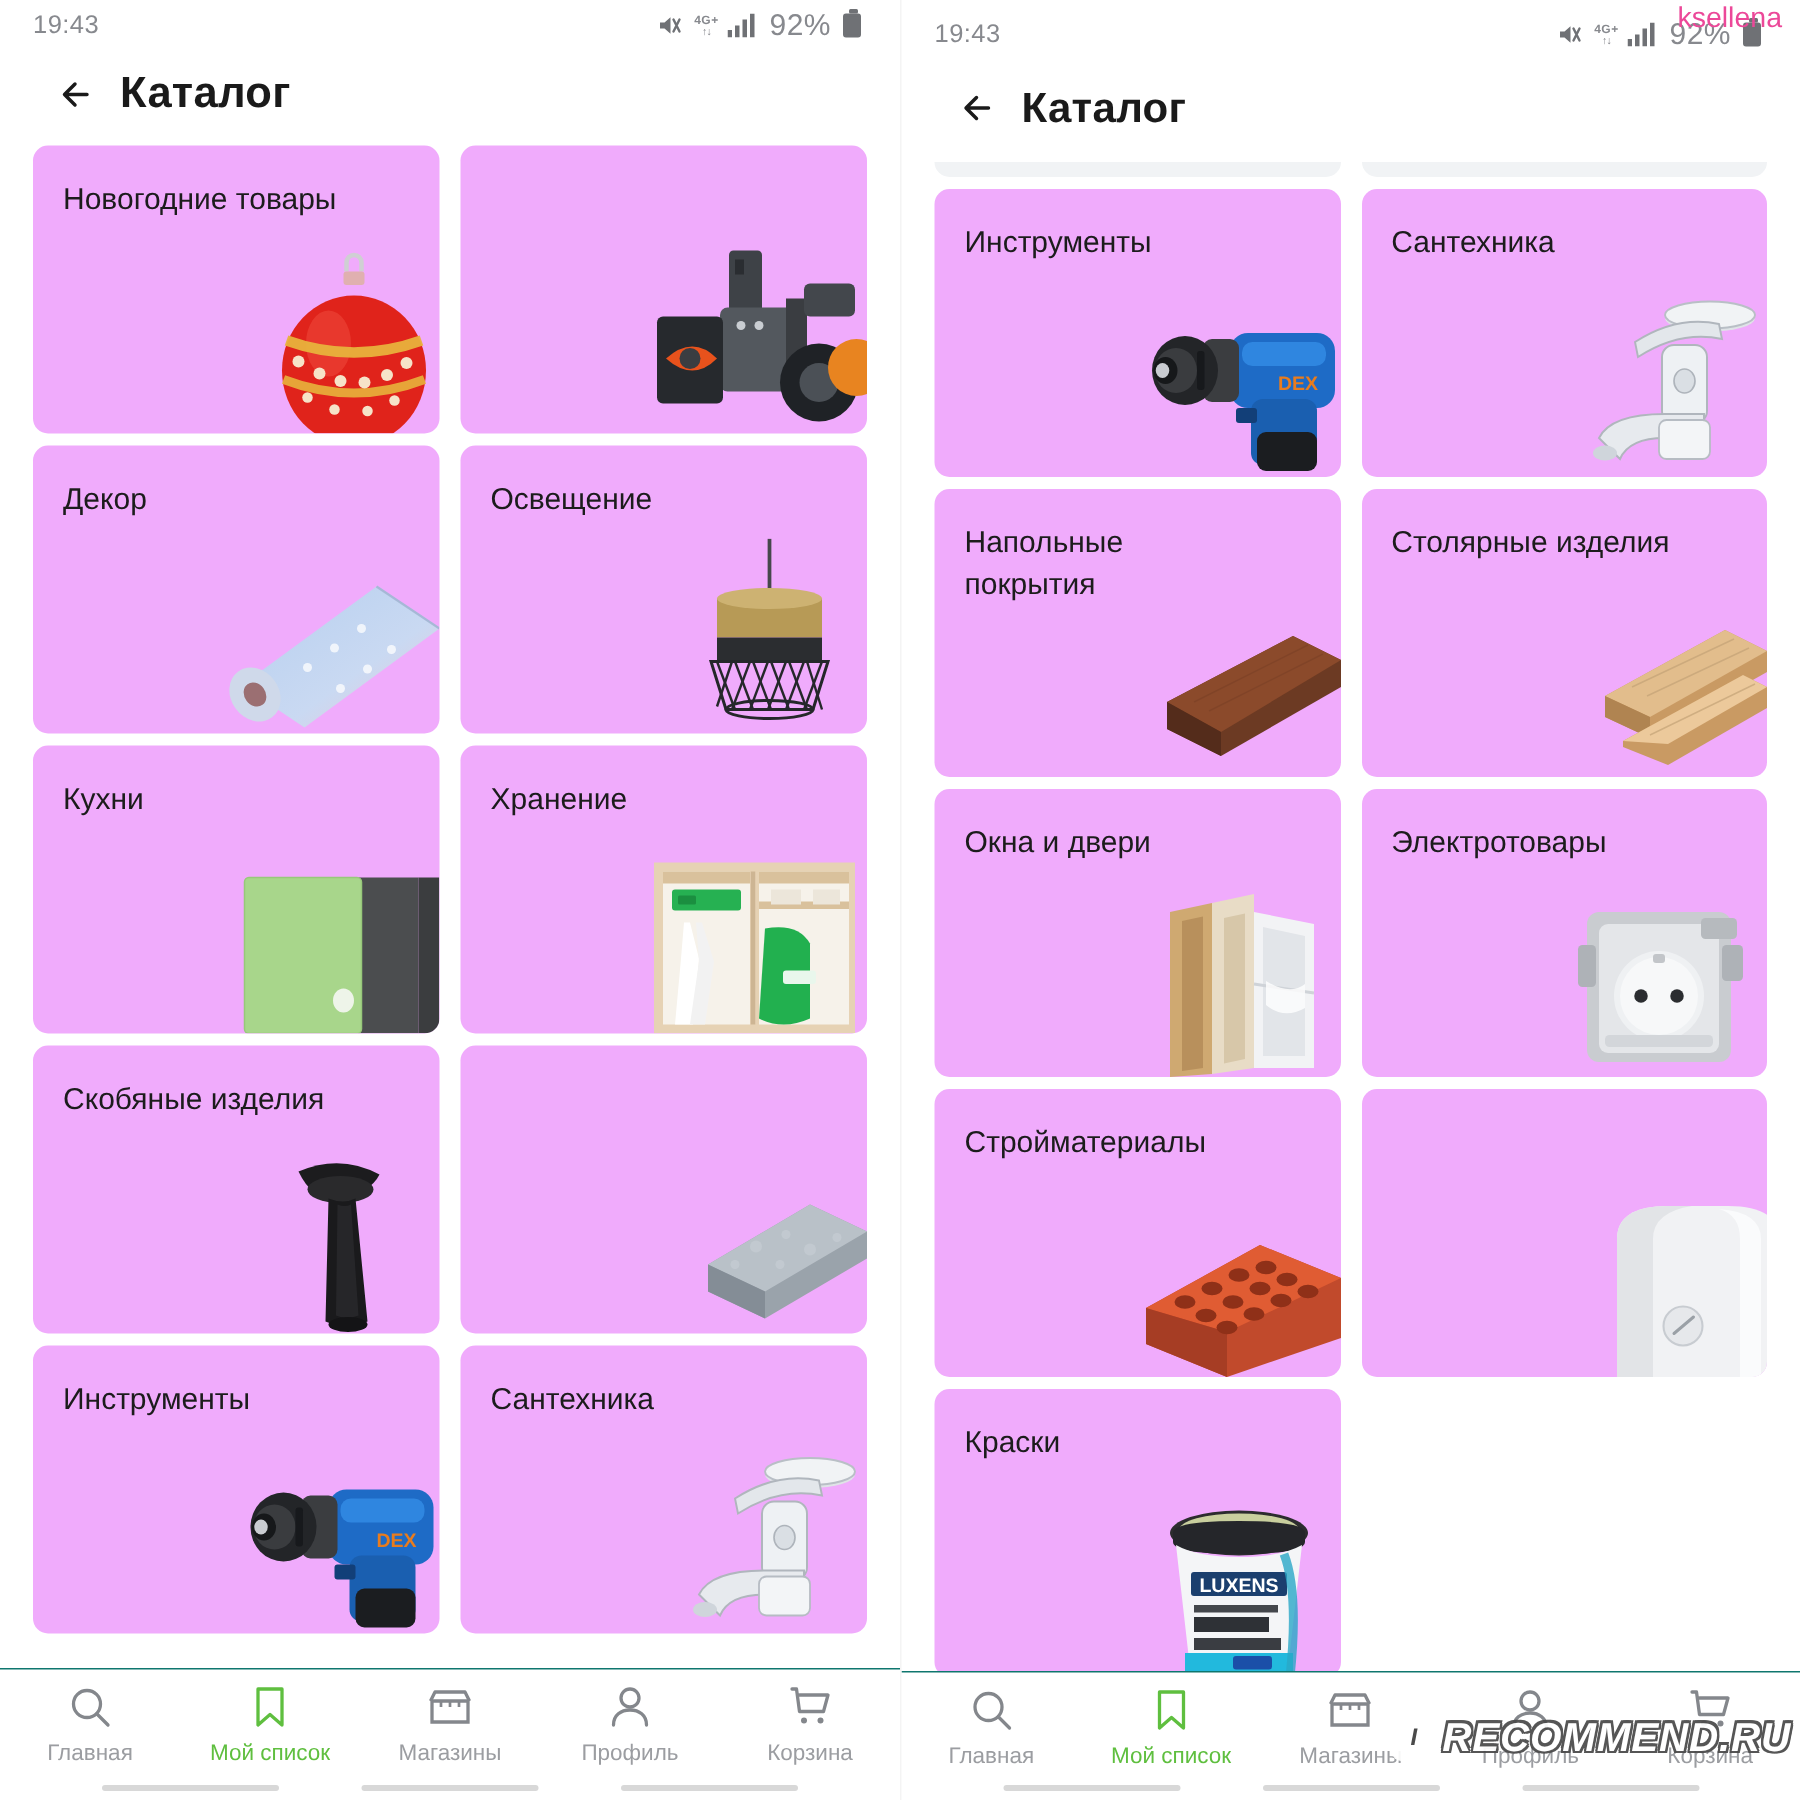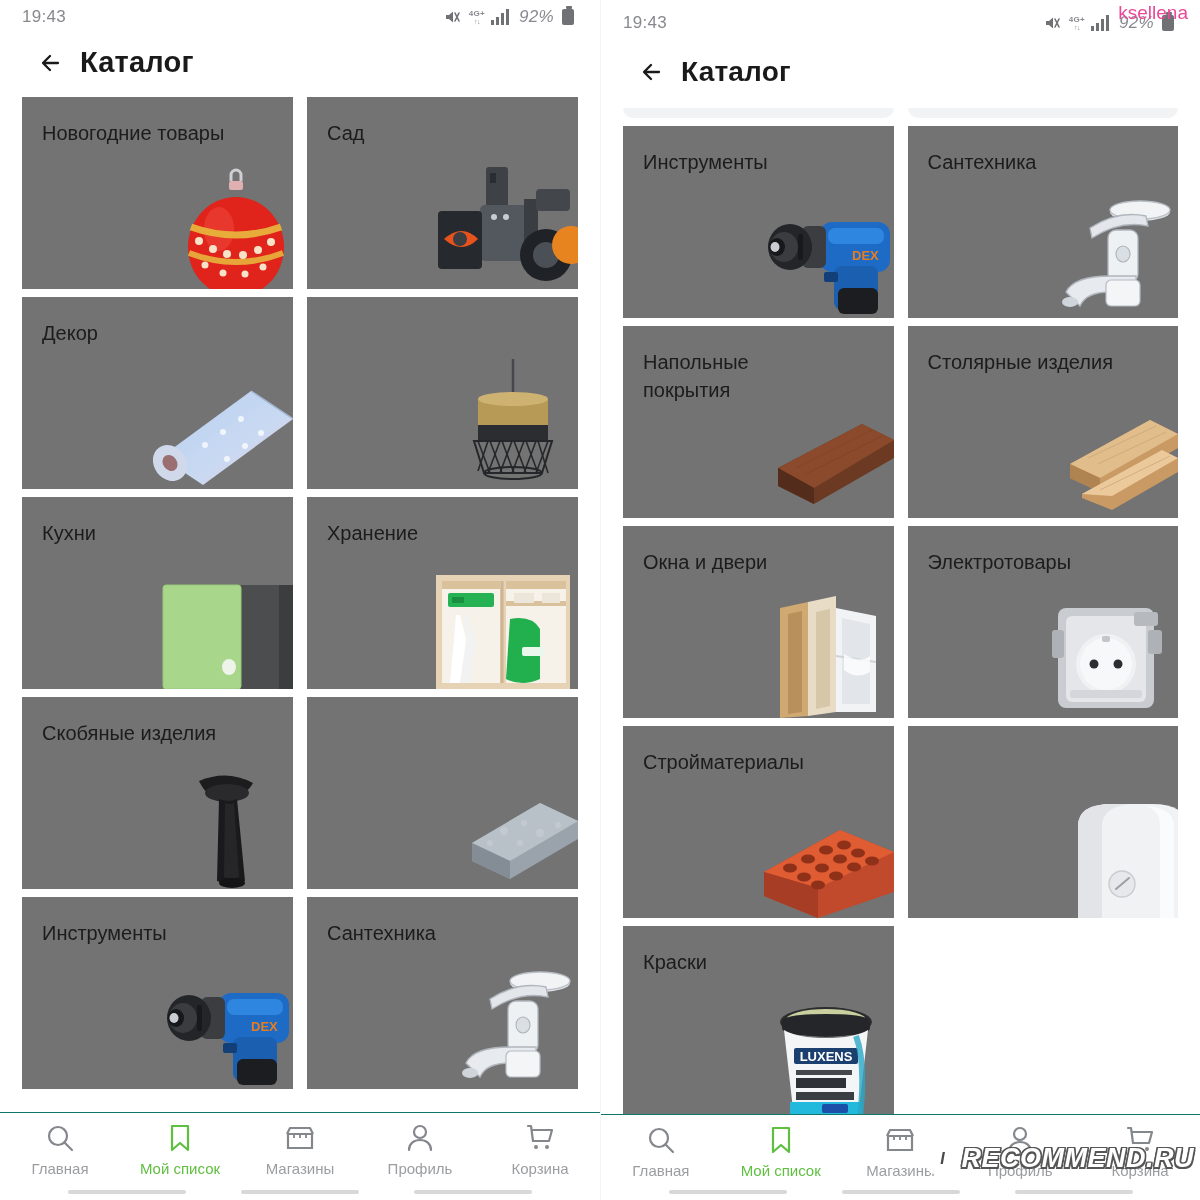--- a/index.html
+++ b/index.html
@@ -38,21 +38,21 @@
   .right .statusbar { height: 40px; padding-top: 6px; }
   .status-clock { font-size: 17px; color: #87898e; }
   .status-icons { display: flex; align-items: center; gap: 6px; }
   .status-icons svg { display: block; }
   .netlabel {
     font-size: 8px; line-height: 8px; color: #87898e;
     display: flex; flex-direction: column; align-items: center;
     font-weight: bold;
   }
   .netlabel .arrows { font-size: 7px; line-height: 7px; letter-spacing: -.5px; }
-  .batt-pct { font-size: 17px; color: #87898e; margin-left: 2px; font-style: italic; }
+  .batt-pct { font-size: 20px; color: #87898e; margin-left: 2px; }
   .batt-body {
     width: 12px; height: 16px; border: 2px solid #6f7175;
     background: #6f7175; border-radius: 2px; position: relative;
     margin-left: 2px;
   }
   .batt-body::after {
     content: ""; position: absolute; top: -5px; left: 2px;
     width: 6px; height: 3px; background: #6f7175; border-radius: 1px;
   }
 
@@ -70,22 +70,22 @@
   }
   .right .appbar-title { font-size: 28px; }
   .grid {
     display: grid;
     grid-template-columns: 1fr 1fr;
     gap: 8px 14px;
     padding: 0 22px;
   }
   .card {
     position: relative;
-    background: #737373;
-    border-radius: 0;
+    background: #f0abfc;
+    border-radius: 10px;
     height: 192px;
     overflow: hidden;
     cursor: pointer;
   }
   .card-title {
     position: absolute;
     top: 22px; left: 20px; right: 14px;
     font-size: 20px; line-height: 28px;
     color: #1c1c1c;
   }
@@ -242,21 +242,20 @@
                 <circle cx="118" cy="85" r="4"></circle>
         <circle cx="52" cy="108" r="3.5"></circle>
                 <circle cx="70" cy="116" r="3.5"></circle>
                 <circle cx="92" cy="117" r="3.5"></circle>
                 <circle cx="110" cy="110" r="3.5"></circle>
       </g>
     </svg>
           </div>
         </div>
         <div class="card">
-          <div class="card-title">Сад</div>
           <div class="card-art">
             <svg width="150" height="130" viewBox="0 0 150 130">
       <rect x="58" y="8" width="22" height="44" rx="3" fill="#3e4247"></rect>
       <rect x="52" y="46" width="58" height="56" rx="5" fill="#53585e"></rect>
       <rect x="10" y="52" width="44" height="58" rx="4" fill="#26292d"></rect>
       <path d="M16 80q18-16 34 0 -16 16-34 0z" fill="#e8521c"></path>
       <circle cx="32" cy="80" r="7" fill="#3a3d41"></circle>
       <rect x="96" y="40" width="14" height="62" fill="#3a3d41"></rect>
       <circle cx="118" cy="96" r="26" fill="#1f2226"></circle>
       <circle cx="118" cy="96" r="13" fill="#4b5056"></circle>
@@ -288,20 +287,21 @@
                 <circle cx="98" cy="48" r="3"></circle>
         <circle cx="84" cy="88" r="3"></circle>
                 <circle cx="102" cy="75" r="3"></circle>
                 <circle cx="118" cy="62" r="3"></circle>
       </g>
       <path d="M108 20 L150 48" stroke="#a6b8d6" stroke-width="1.5" fill="none"></path>
     </svg>
           </div>
         </div>
         <div class="card">
+          <div class="card-title">Освещение</div>
           <div class="card-art">
             <svg width="130" height="130" viewBox="0 0 130 130">
       <line x1="65" y1="0" x2="65" y2="36" stroke="#46484c" stroke-width="2.5"></line>
       <path d="M30 40 h70 v26 h-70 z" fill="#b79a56"></path>
       <ellipse cx="65" cy="40" rx="35" ry="7" fill="#cdb272"></ellipse>
       <path d="M30 66 h70 v16 h-70 z" fill="#2b2d30"></path>
       <path d="M26 82 h78 l-10 32 h-58 z" fill="none" stroke="#25272a" stroke-width="2"></path>
       <g stroke="#25272a" stroke-width="1.6">
         <line x1="30" y1="82" x2="42" y2="114"></line>
                 <line x1="42" y1="82" x2="54" y2="114"></line>

